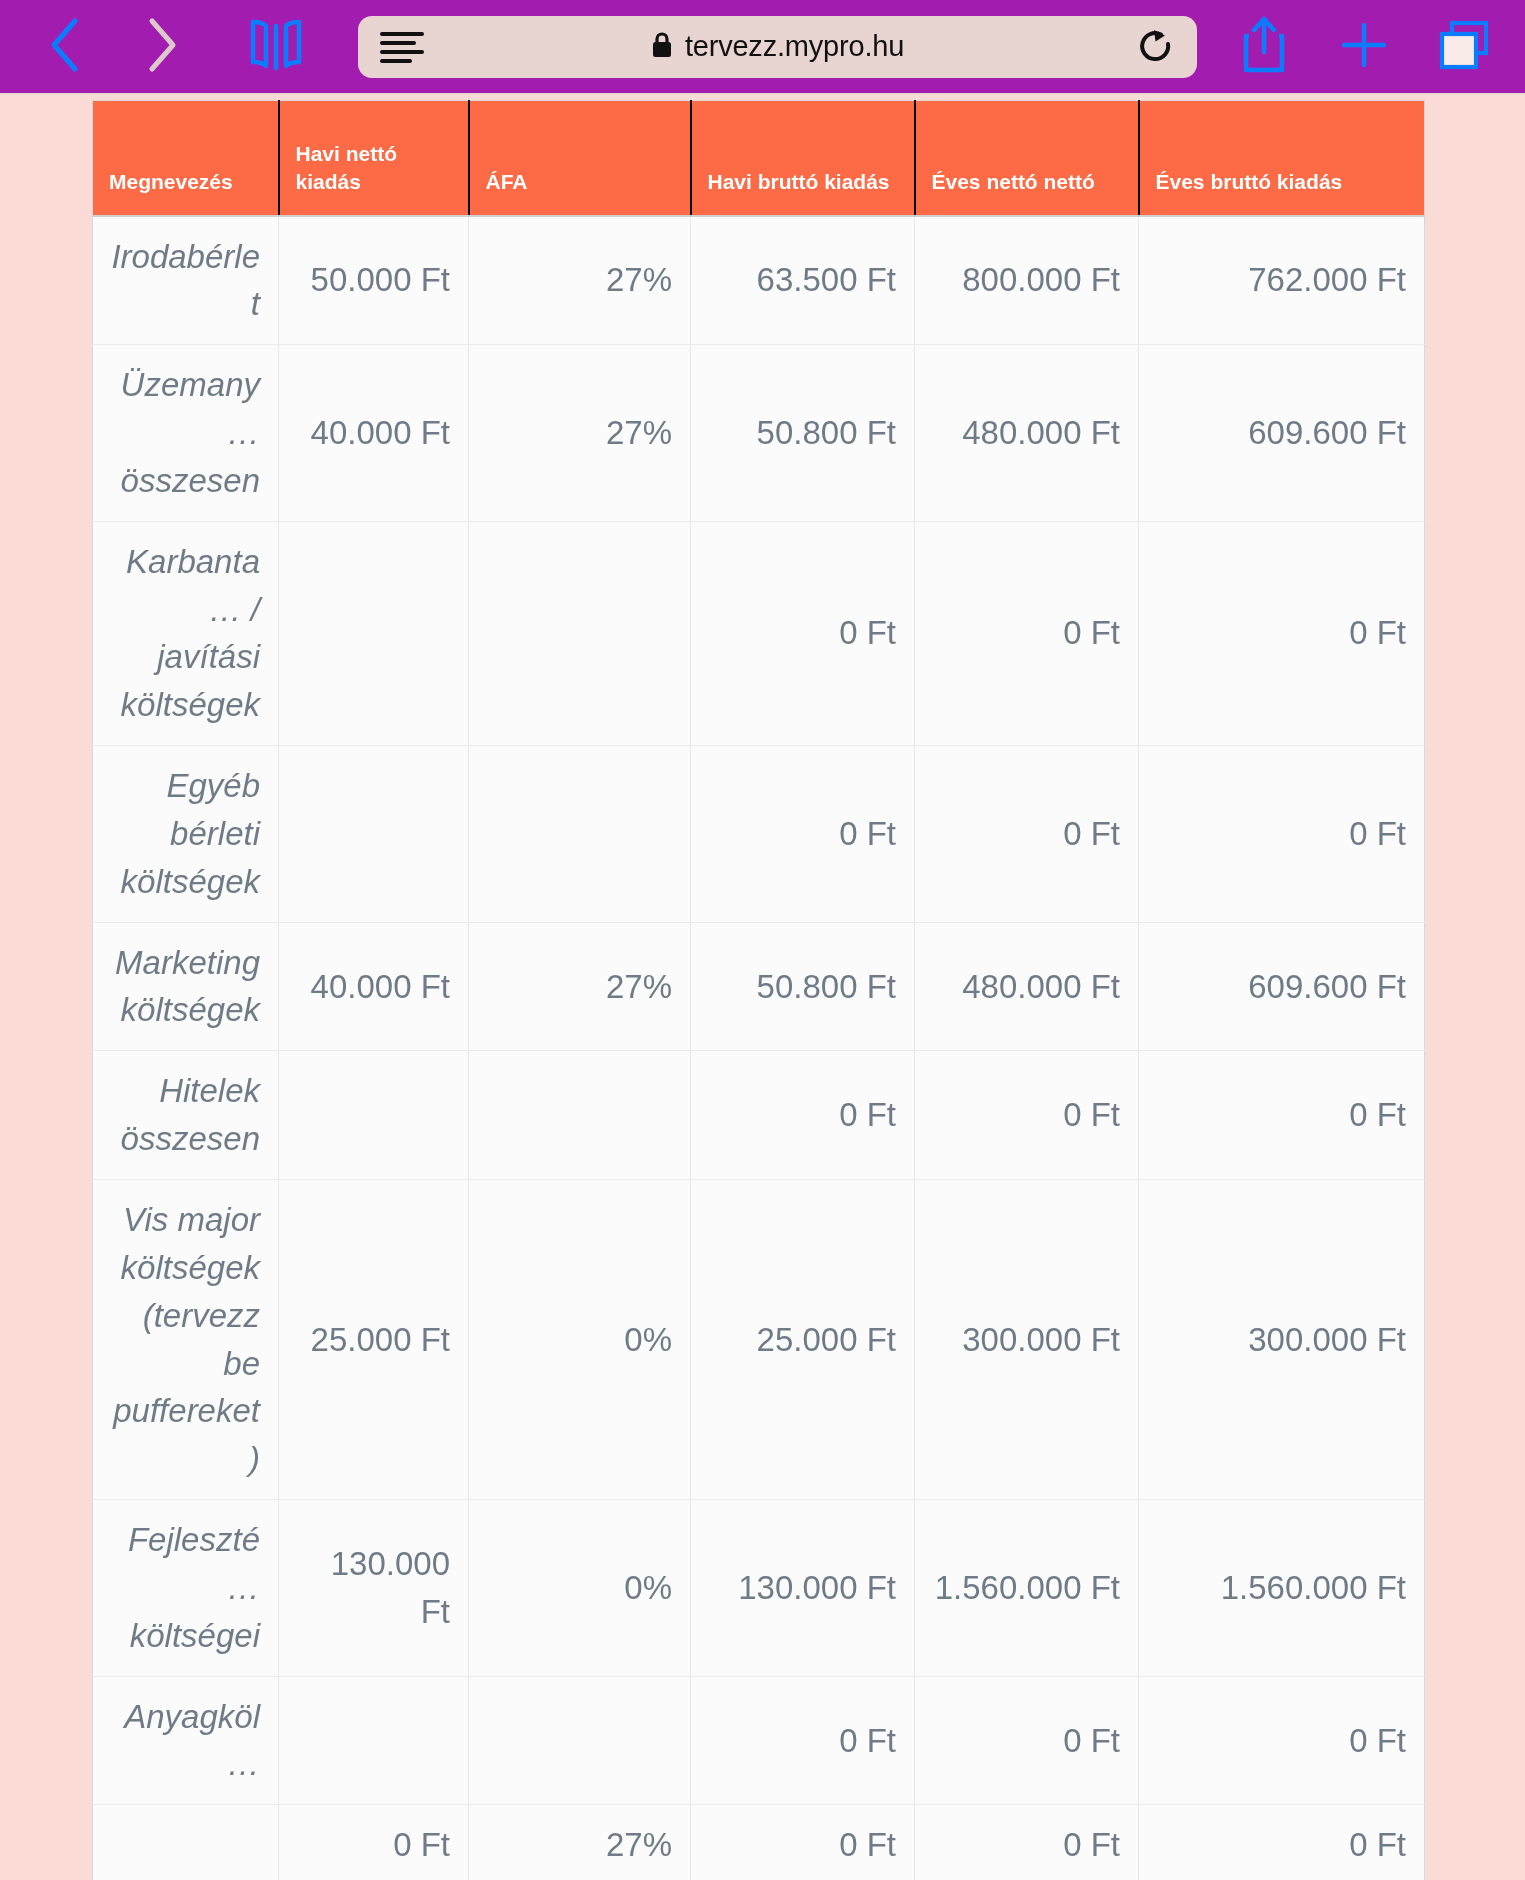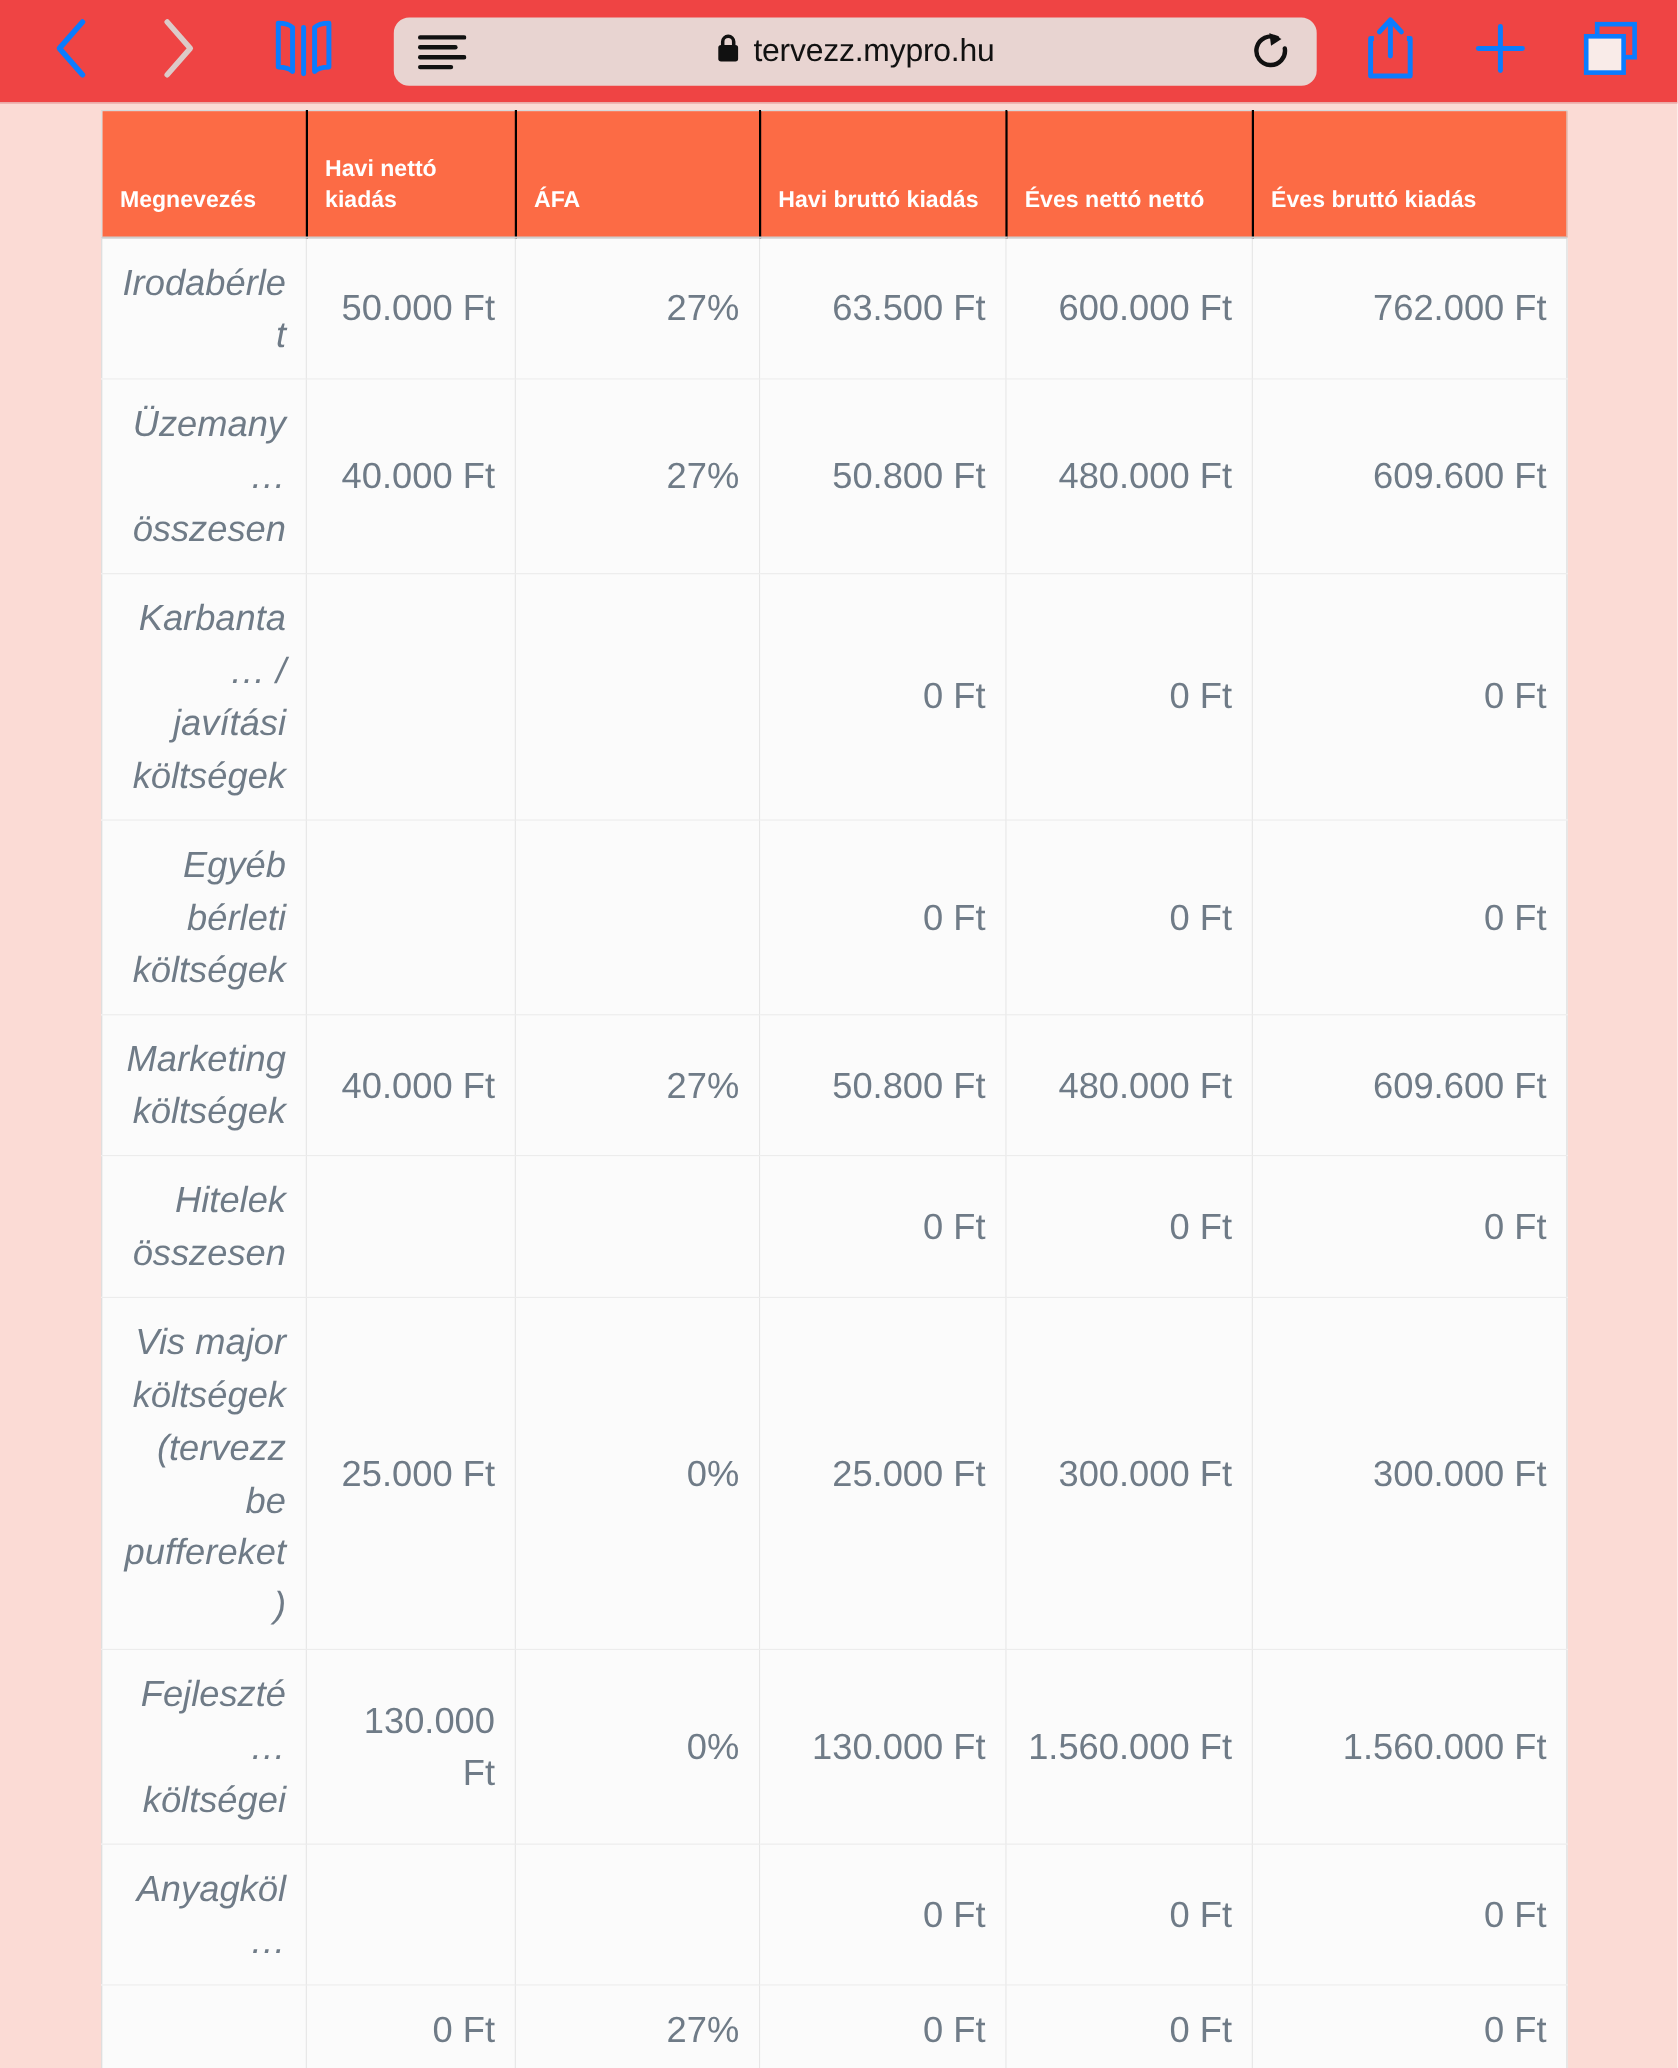--- a/index.html
+++ b/index.html
@@ -10,21 +10,21 @@
     width: 1525px;
     height: 1880px;
     background: #fbe9e6;
     font-family: "Liberation Sans", sans-serif;
     overflow: hidden;
   }
 
   
   .toolbar {
     height: 94px;
-    background: #ef4444;
+    background: #a21caf;
     display: flex;
     align-items: center;
     box-sizing: border-box;
     padding: 0 26px;
     border-bottom: 1px solid #e9d6d3;
     position: relative;
   }
   .tb-btn {
     display: flex;
     align-items: center;
@@ -251,21 +251,21 @@
           <th>Éves nettó nettó</th>
           <th>Éves bruttó kiadás</th>
         </tr>
       </thead>
       <tbody id="tbody">
           <tr>
             <td class="c-name">Irodabérlet</td>
             <td class="c-edit">50.000 Ft</td>
             <td class="c-edit">27%</td>
             <td class="c-calc">63.500 Ft</td>
-            <td class="c-calc">600.000 Ft</td>
+            <td class="c-calc">800.000 Ft</td>
             <td class="c-calc">762.000 Ft</td>
           </tr>
           <tr>
             <td class="c-name">Üzemany… összesen</td>
             <td class="c-edit">40.000 Ft</td>
             <td class="c-edit">27%</td>
             <td class="c-calc">50.800 Ft</td>
             <td class="c-calc">480.000 Ft</td>
             <td class="c-calc">609.600 Ft</td>
           </tr>

